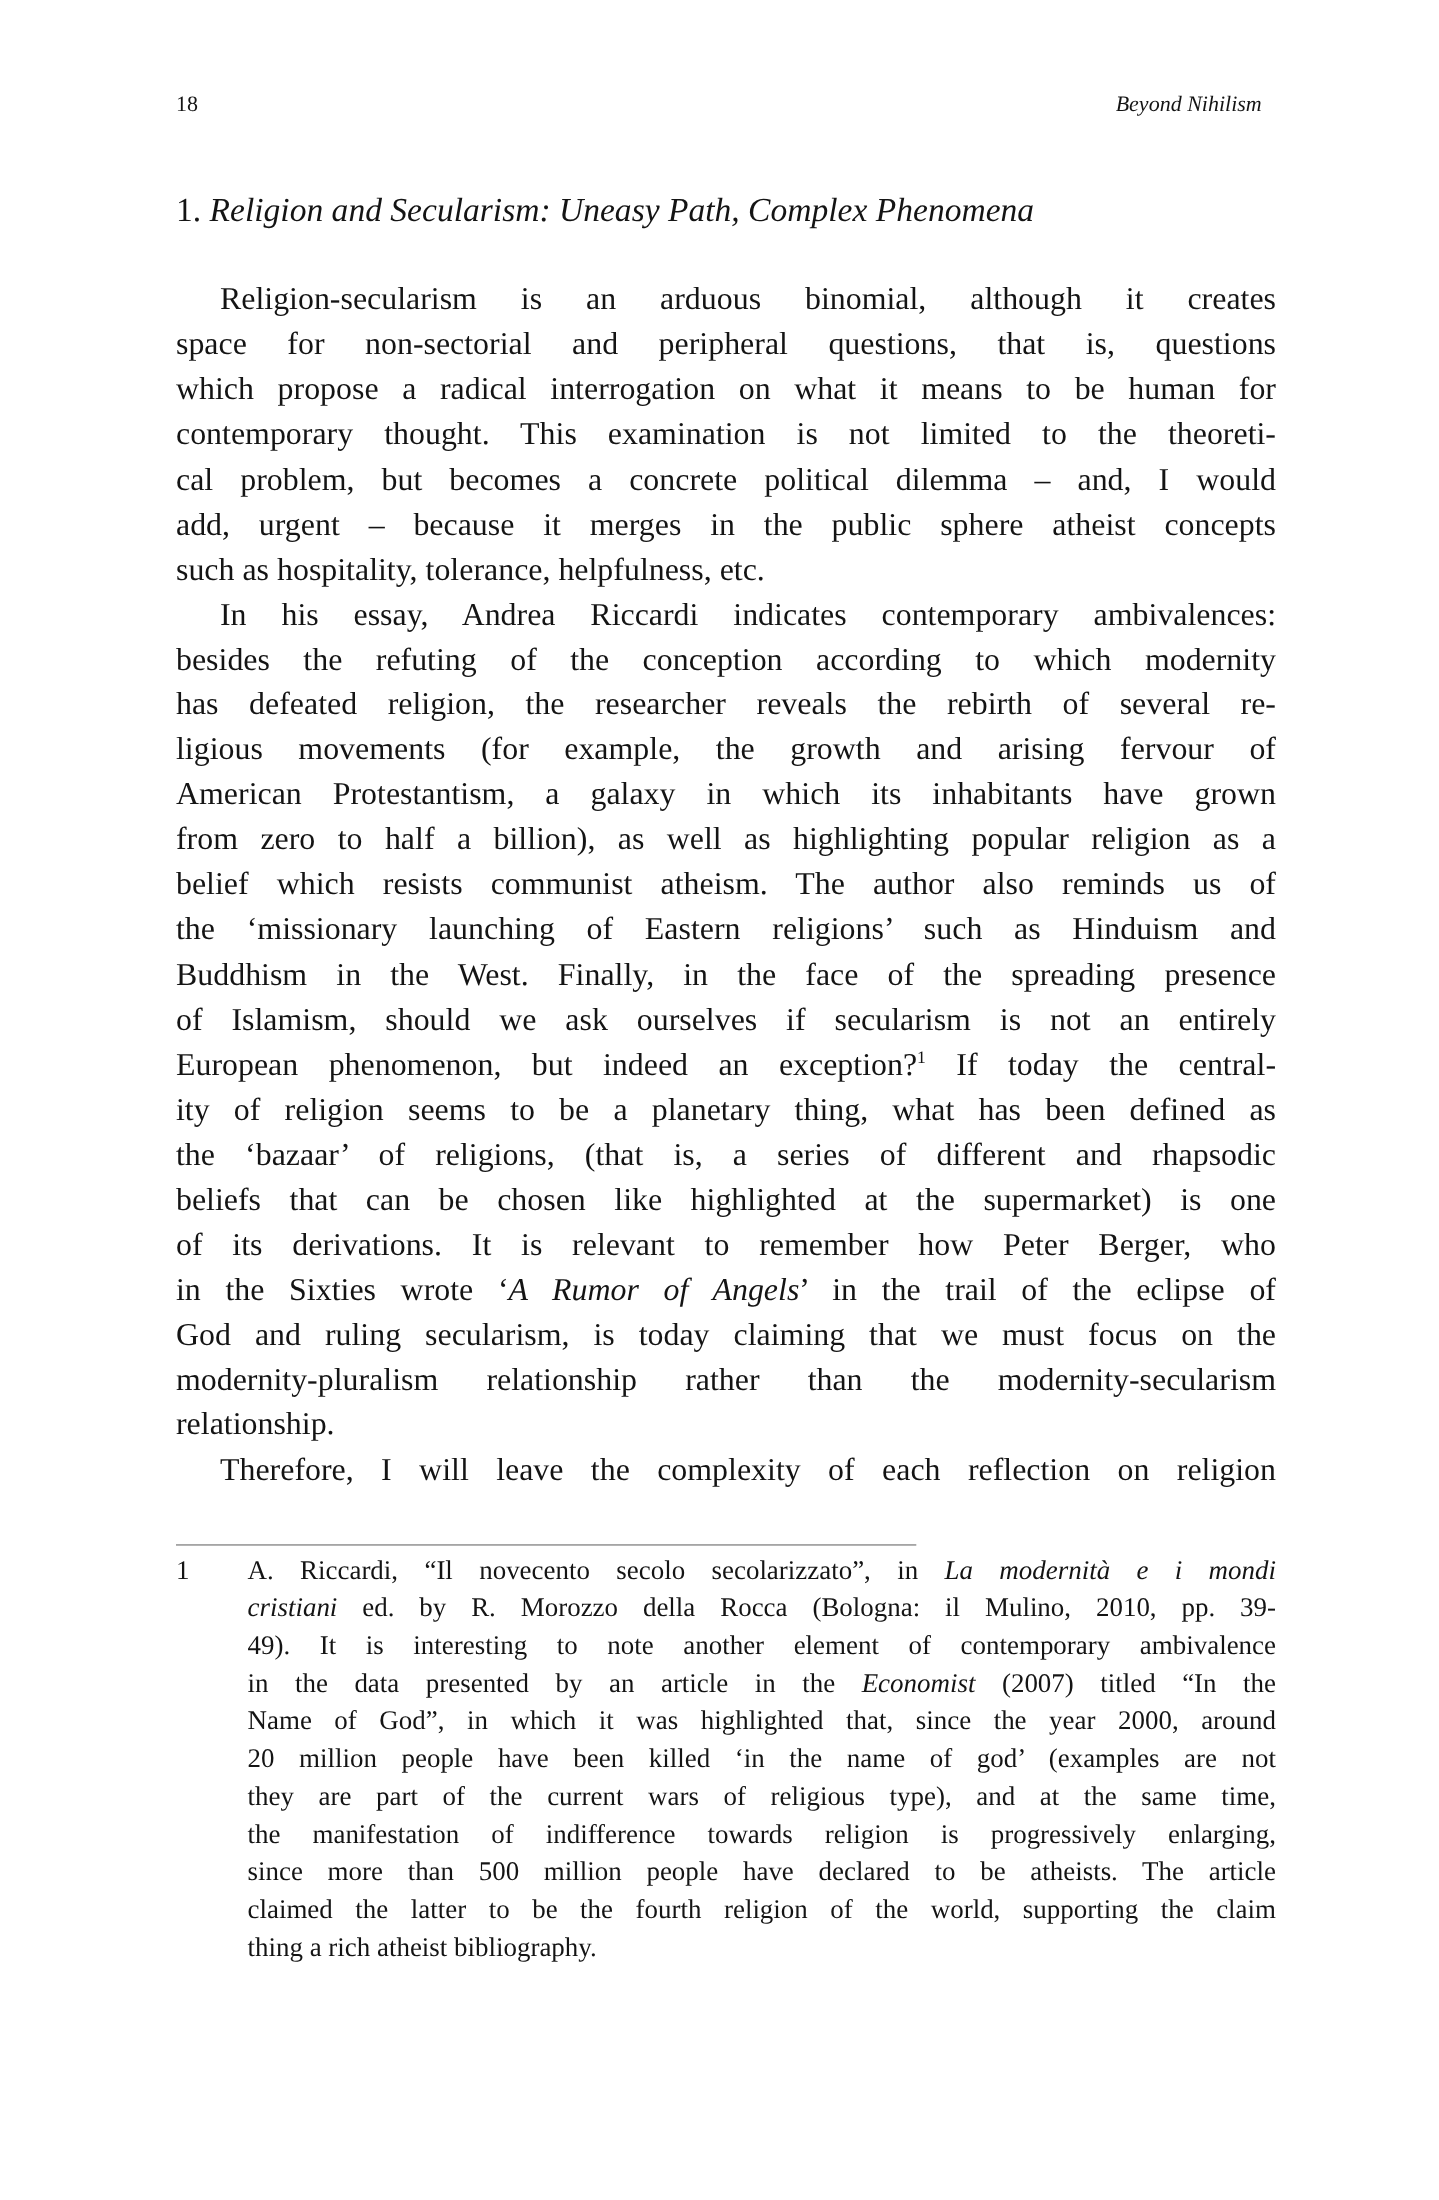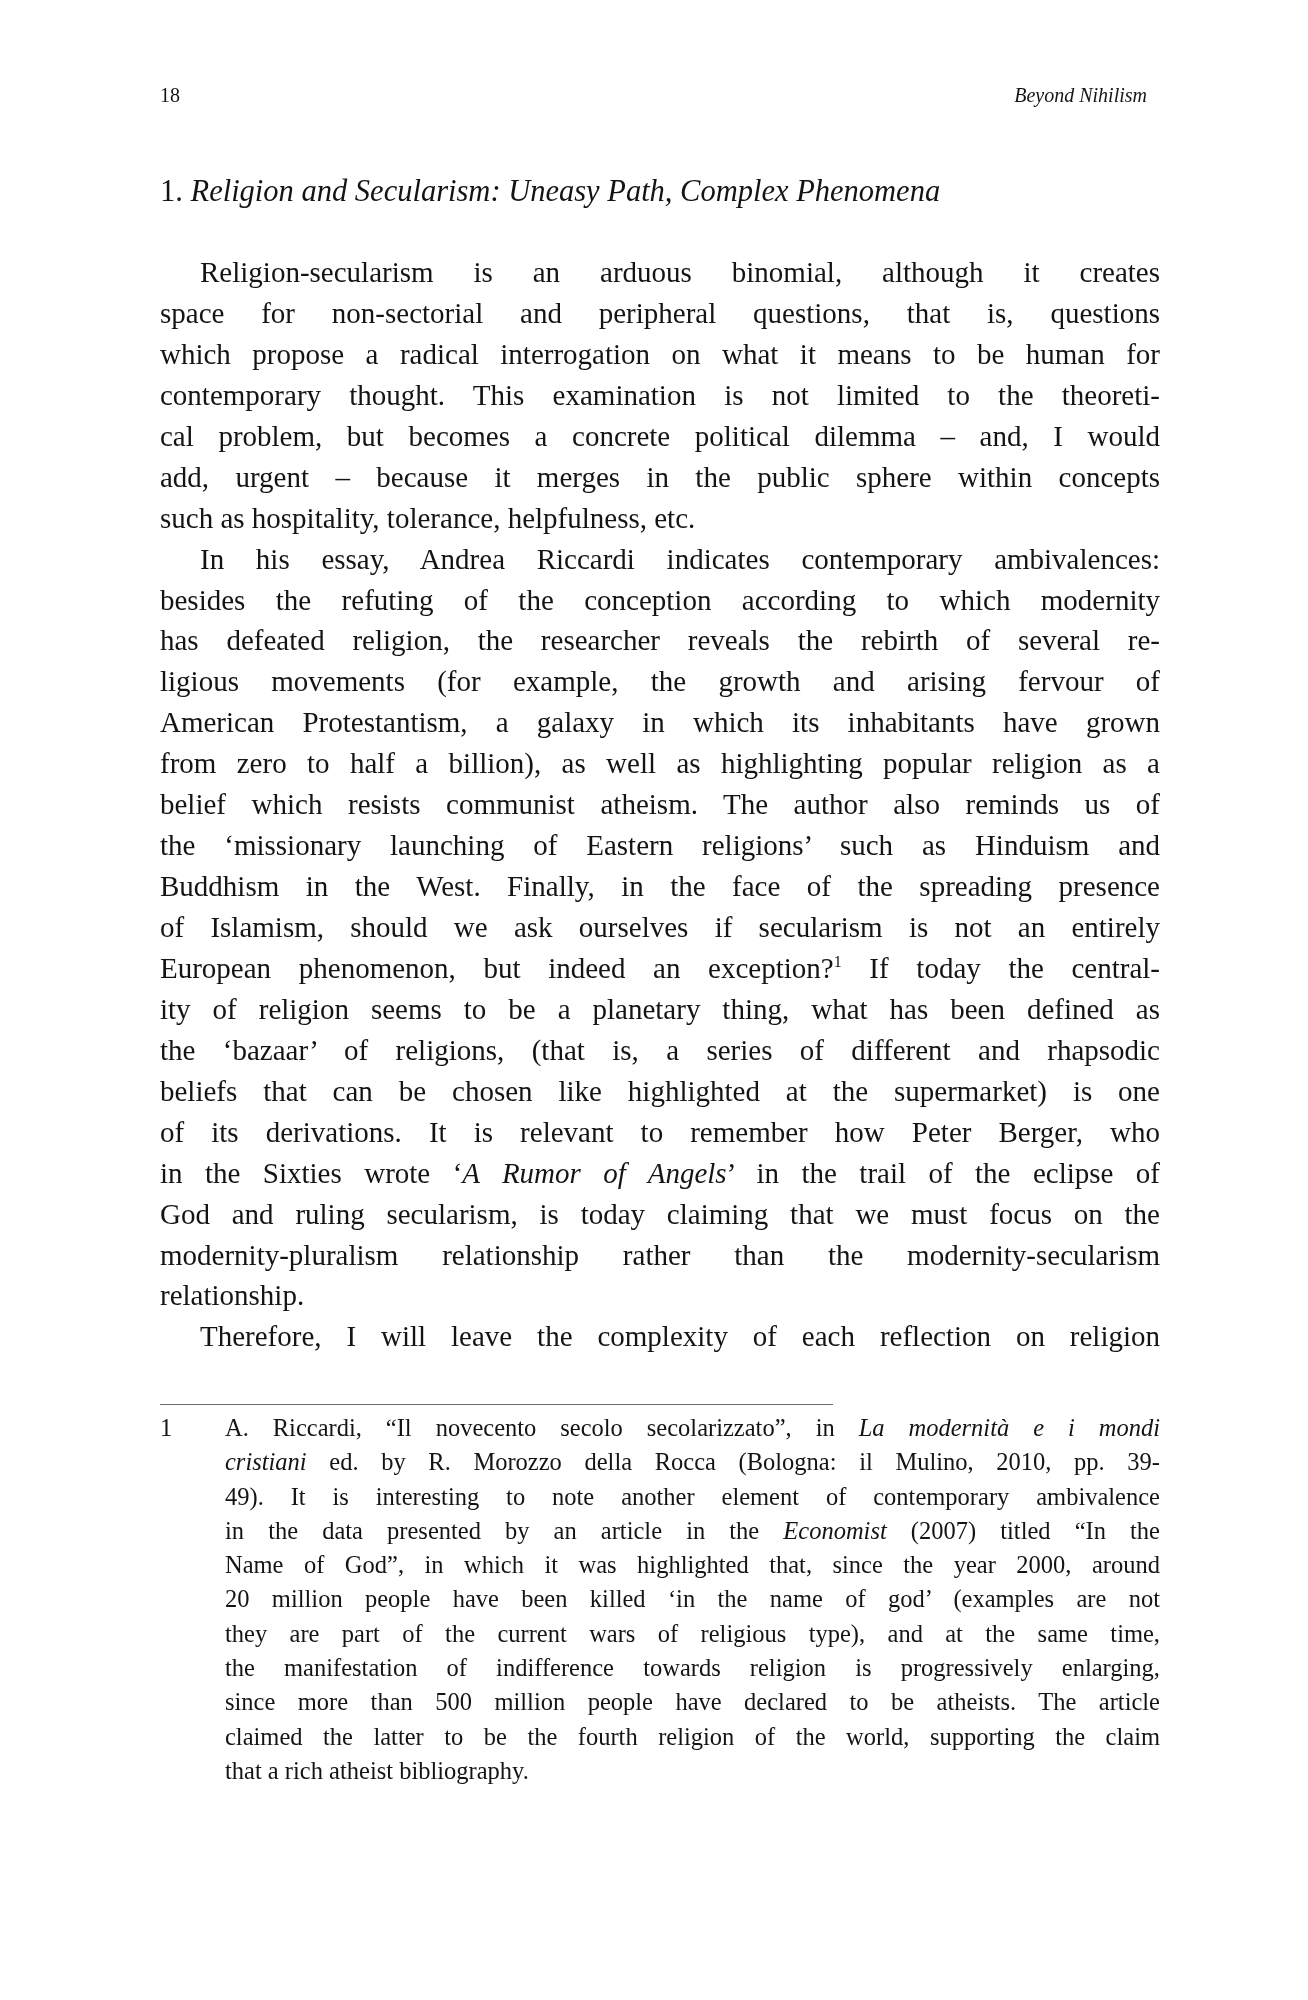--- a/index.html
+++ b/index.html
@@ -134,21 +134,21 @@
   </div>
 
   <div class="body-text">
 
     <div>
       <span class="ln indent">Religion-secularism is an arduous binomial, although it creates</span>
       <span class="ln">space for non-sectorial and peripheral questions, that is, questions</span>
       <span class="ln">which propose a radical interrogation on what it means to be human for</span>
       <span class="ln">contemporary thought. This examination is not limited to the theoreti-</span>
       <span class="ln">cal problem, but becomes a concrete political dilemma – and, I would</span>
-      <span class="ln">add, urgent – because it merges in the public sphere within concepts</span>
+      <span class="ln">add, urgent – because it merges in the public sphere atheist concepts</span>
       <span class="ln last">such as hospitality, tolerance, helpfulness, etc.</span>
     </div>
 
     <div>
       <span class="ln indent">In his essay, Andrea Riccardi indicates contemporary ambivalences:</span>
       <span class="ln">besides the refuting of the conception according to which modernity</span>
       <span class="ln">has defeated religion, the researcher reveals the rebirth of several re-</span>
       <span class="ln">ligious movements (for example, the growth and arising fervour of</span>
       <span class="ln">American Protestantism, a galaxy in which its inhabitants have grown</span>
       <span class="ln">from zero to half a billion), as well as highlighting popular religion as a</span>
@@ -181,18 +181,18 @@
         <span class="ln"><span>A. Riccardi, “Il novecento secolo secolarizzato”, in </span><em>La modernità e i mondi</em></span>
         <span class="ln"><em>cristiani</em><span> ed. by R. Morozzo della Rocca (Bologna: il Mulino, 2010, pp. 39-</span></span>
         <span class="ln">49). It is interesting to note another element of contemporary ambivalence</span>
         <span class="ln"><span>in the data presented by an article in the </span><em>Economist</em><span> (2007) titled “In the</span></span>
         <span class="ln">Name of God”, in which it was highlighted that, since the year 2000, around</span>
         <span class="ln">20 million people have been killed ‘in the name of god’ (examples are not</span>
         <span class="ln">they are part of the current wars of religious type), and at the same time,</span>
         <span class="ln">the manifestation of indifference towards religion is progressively enlarging,</span>
         <span class="ln">since more than 500 million people have declared to be atheists. The article</span>
         <span class="ln">claimed the latter to be the fourth religion of the world, supporting the claim</span>
-        <span class="ln last">that a rich atheist bibliography.</span>
+        <span class="ln last">thing a rich atheist bibliography.</span>
       </div>
     </div>
   </div>
 
 </div>
 
 </body></html>

